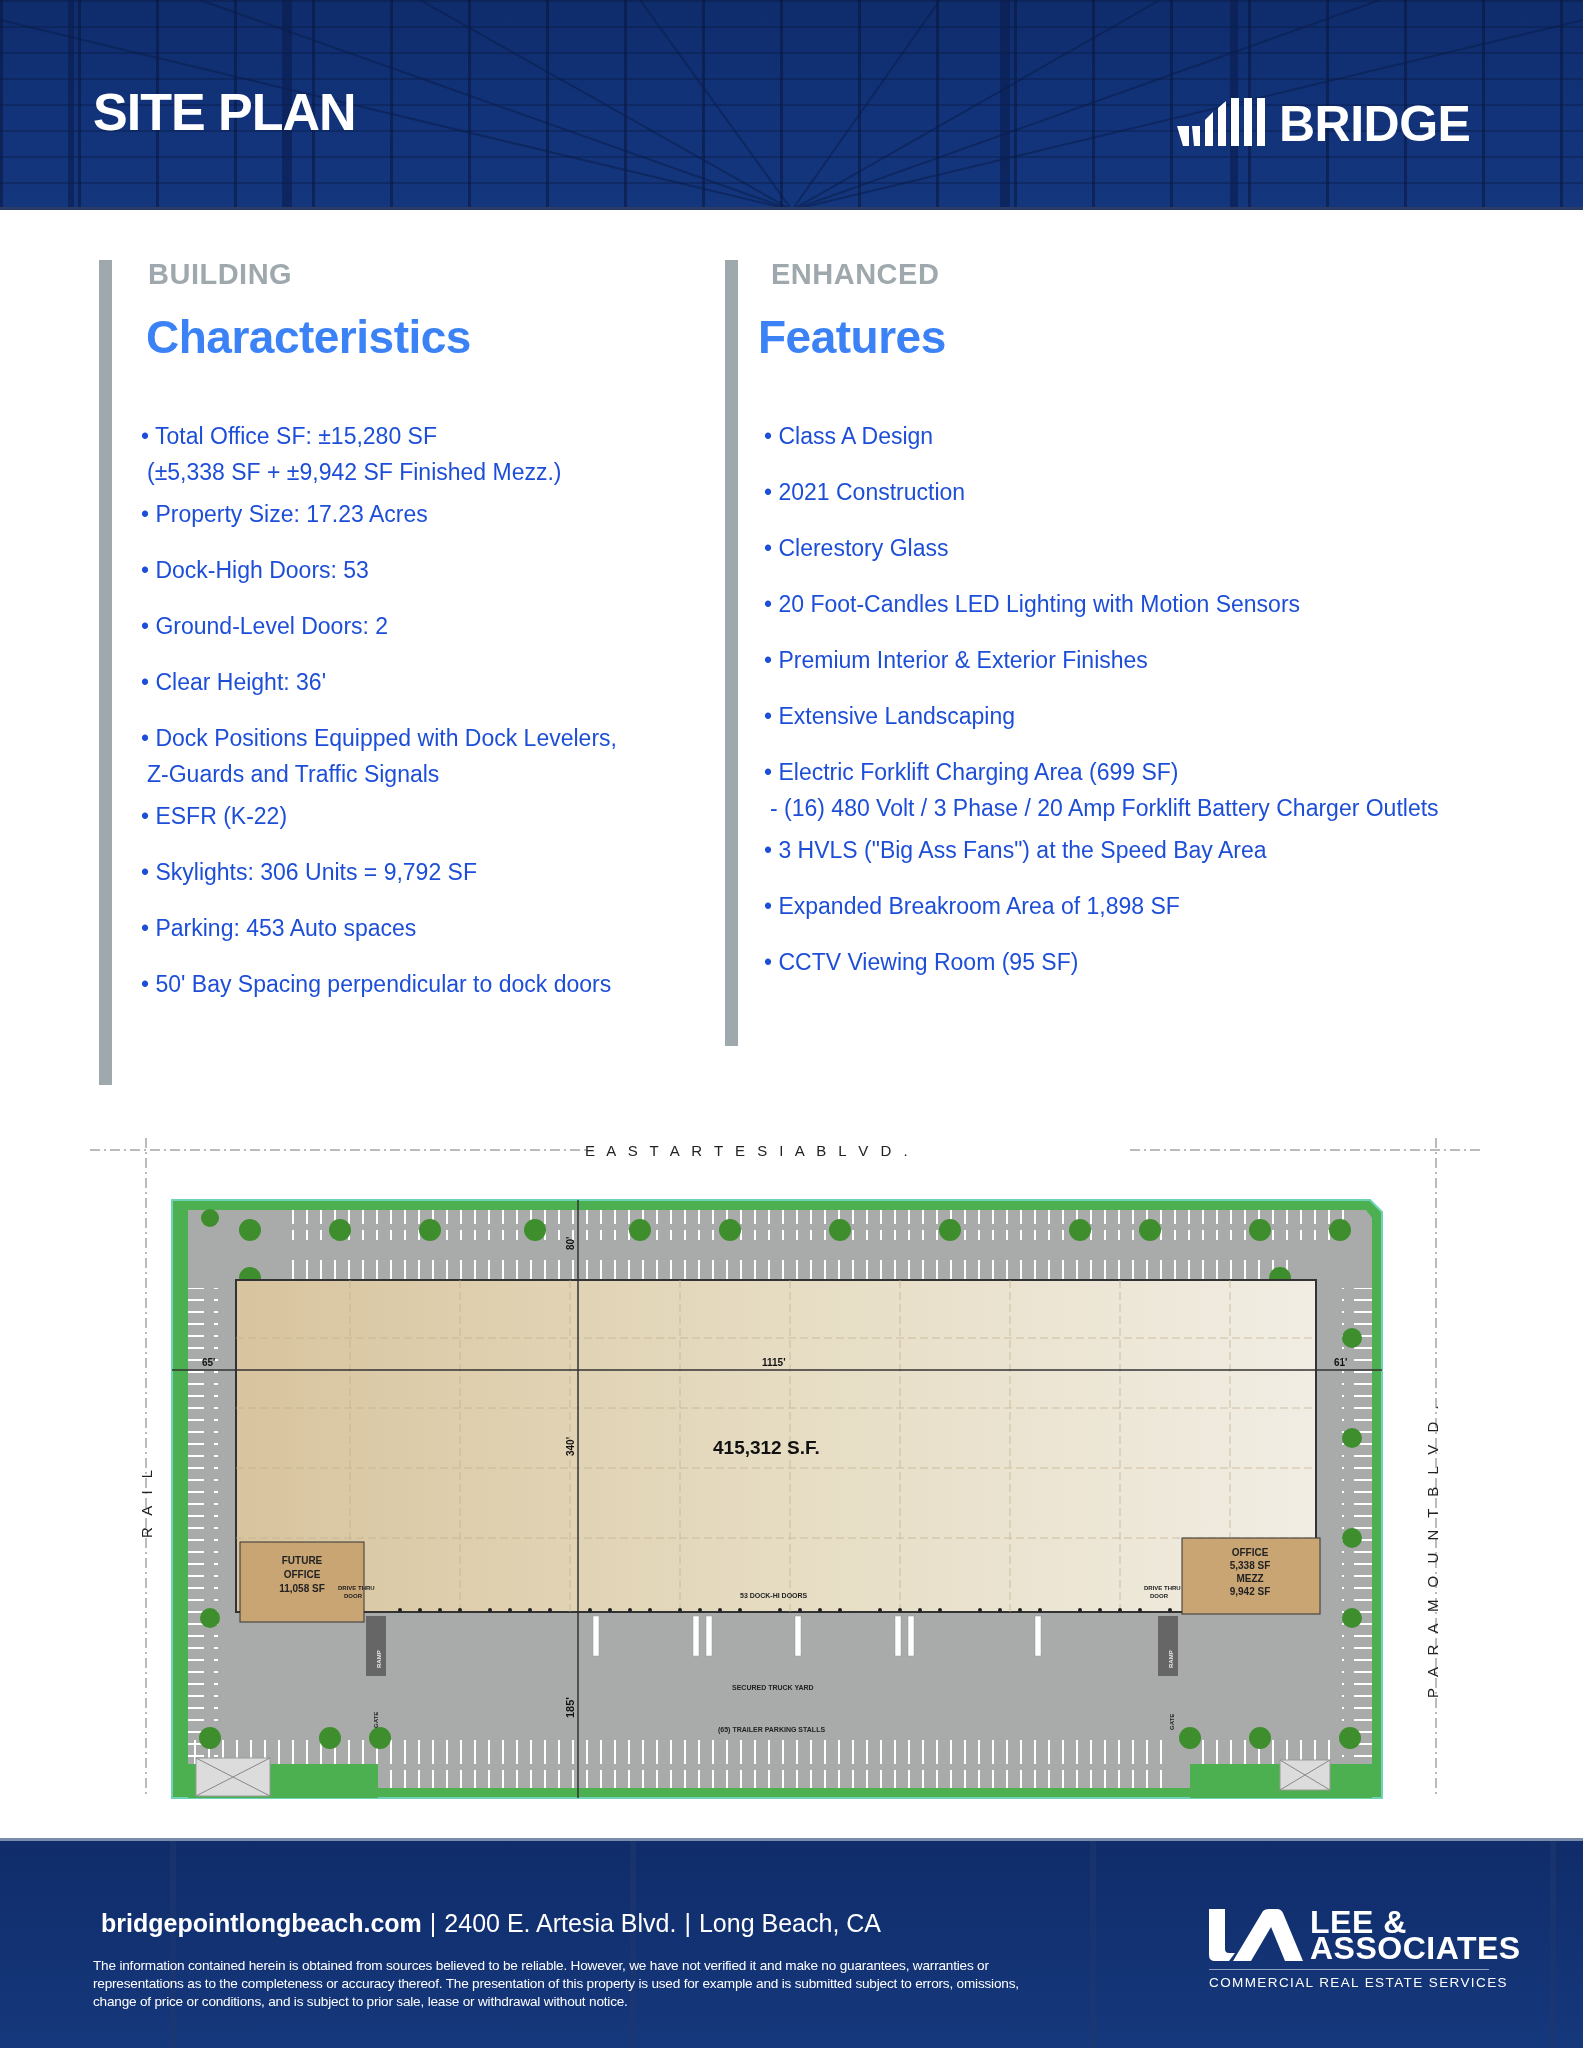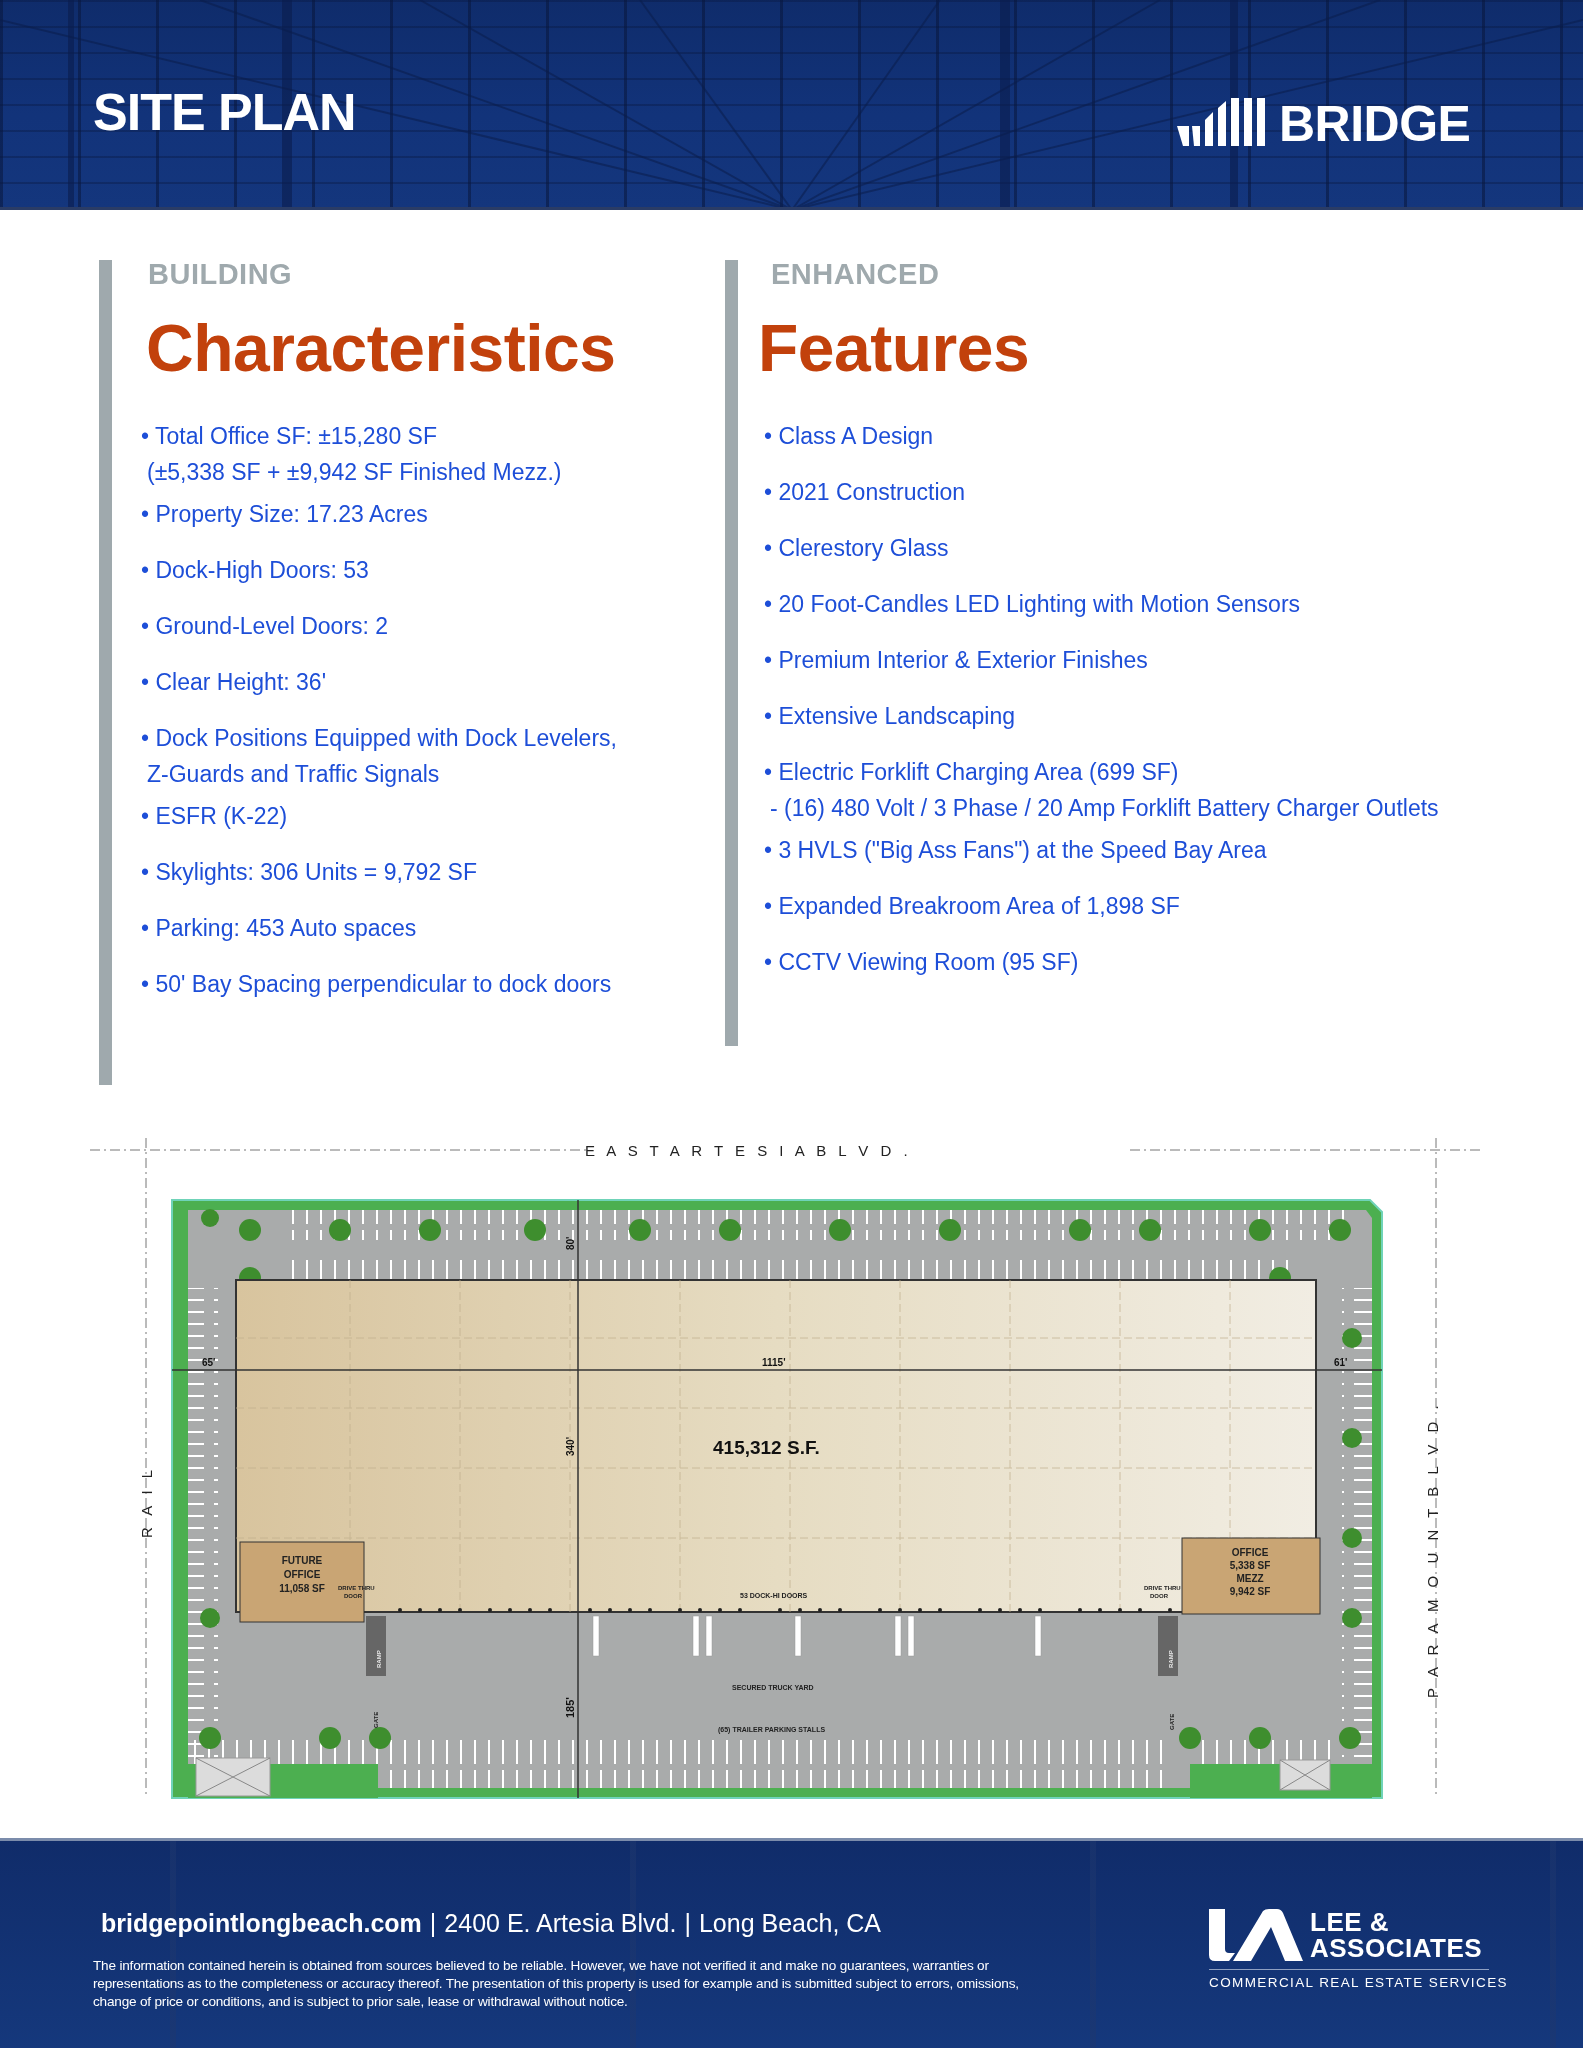--- a/index.html
+++ b/index.html
@@ -30,21 +30,21 @@
     font-size: 50px; font-weight: 700; color: #ffffff; margin-left: 4px; line-height: 48px;
     letter-spacing: -0.5px;
   }
 
   
   .col-bar { position: absolute; width: 13px; background: #9fa9ad; }
   .eyebrow {
     position: absolute; font-size: 29px; font-weight: 700; color: #9fa9ad; letter-spacing: 0.5px;
   }
   .heading {
-    position: absolute; font-size: 66px; font-weight: 700; color: #c2410c; letter-spacing: -0.5px;
+    position: absolute; font-size: 46px; font-weight: 700; color: #3b82f6; letter-spacing: -0.5px;
   }
   .list { position: absolute; list-style: none; }
   .list li { font-size: 23px; color: #1d4ed8; line-height: 36px; white-space: nowrap; }
   .list li .sub { display: block; padding-left: 6px; }
   .list li.gap { margin-top: 20px; }
   .list li.gap-s { margin-top: 6px; }
 
   
   .siteplan { position: absolute; left: 90px; top: 1138px; width: 1400px; height: 670px; }
 
@@ -61,21 +61,21 @@
   }
   .footer-line .url { font-weight: 700; }
   .footer-line .sep { margin: 0 8px; }
   .disclaimer {
     position: absolute; left: 93px; top: 116px; width: 960px;
     font-size: 13.6px; line-height: 18px; color: #ffffff; letter-spacing: -0.2px;
   }
   .lee-logo { position: absolute; left: 1205px; top: 66px; width: 285px; height: 80px; }
   .lee-mark { position: absolute; left: 0; top: 0; width: 100px; height: 56px; }
   .lee-name {
-    position: absolute; left: 105px; top: 2px; font-size: 26px; font-weight: 700; color: #ffffff;
+    position: absolute; left: 105px; top: 2px; font-size: 32px; font-weight: 700; color: #ffffff;
     line-height: 26px; letter-spacing: 0.5px;
   }
   .lee-rule { position: absolute; left: 4px; top: 62px; width: 280px; height: 1px; background: #8ea0c2; }
   .lee-tag {
     position: absolute; left: 4px; top: 68px; font-size: 13.5px; color: #ffffff; letter-spacing: 1.4px; white-space: nowrap;
   }
 </style>
 </head>
 <body>
 

